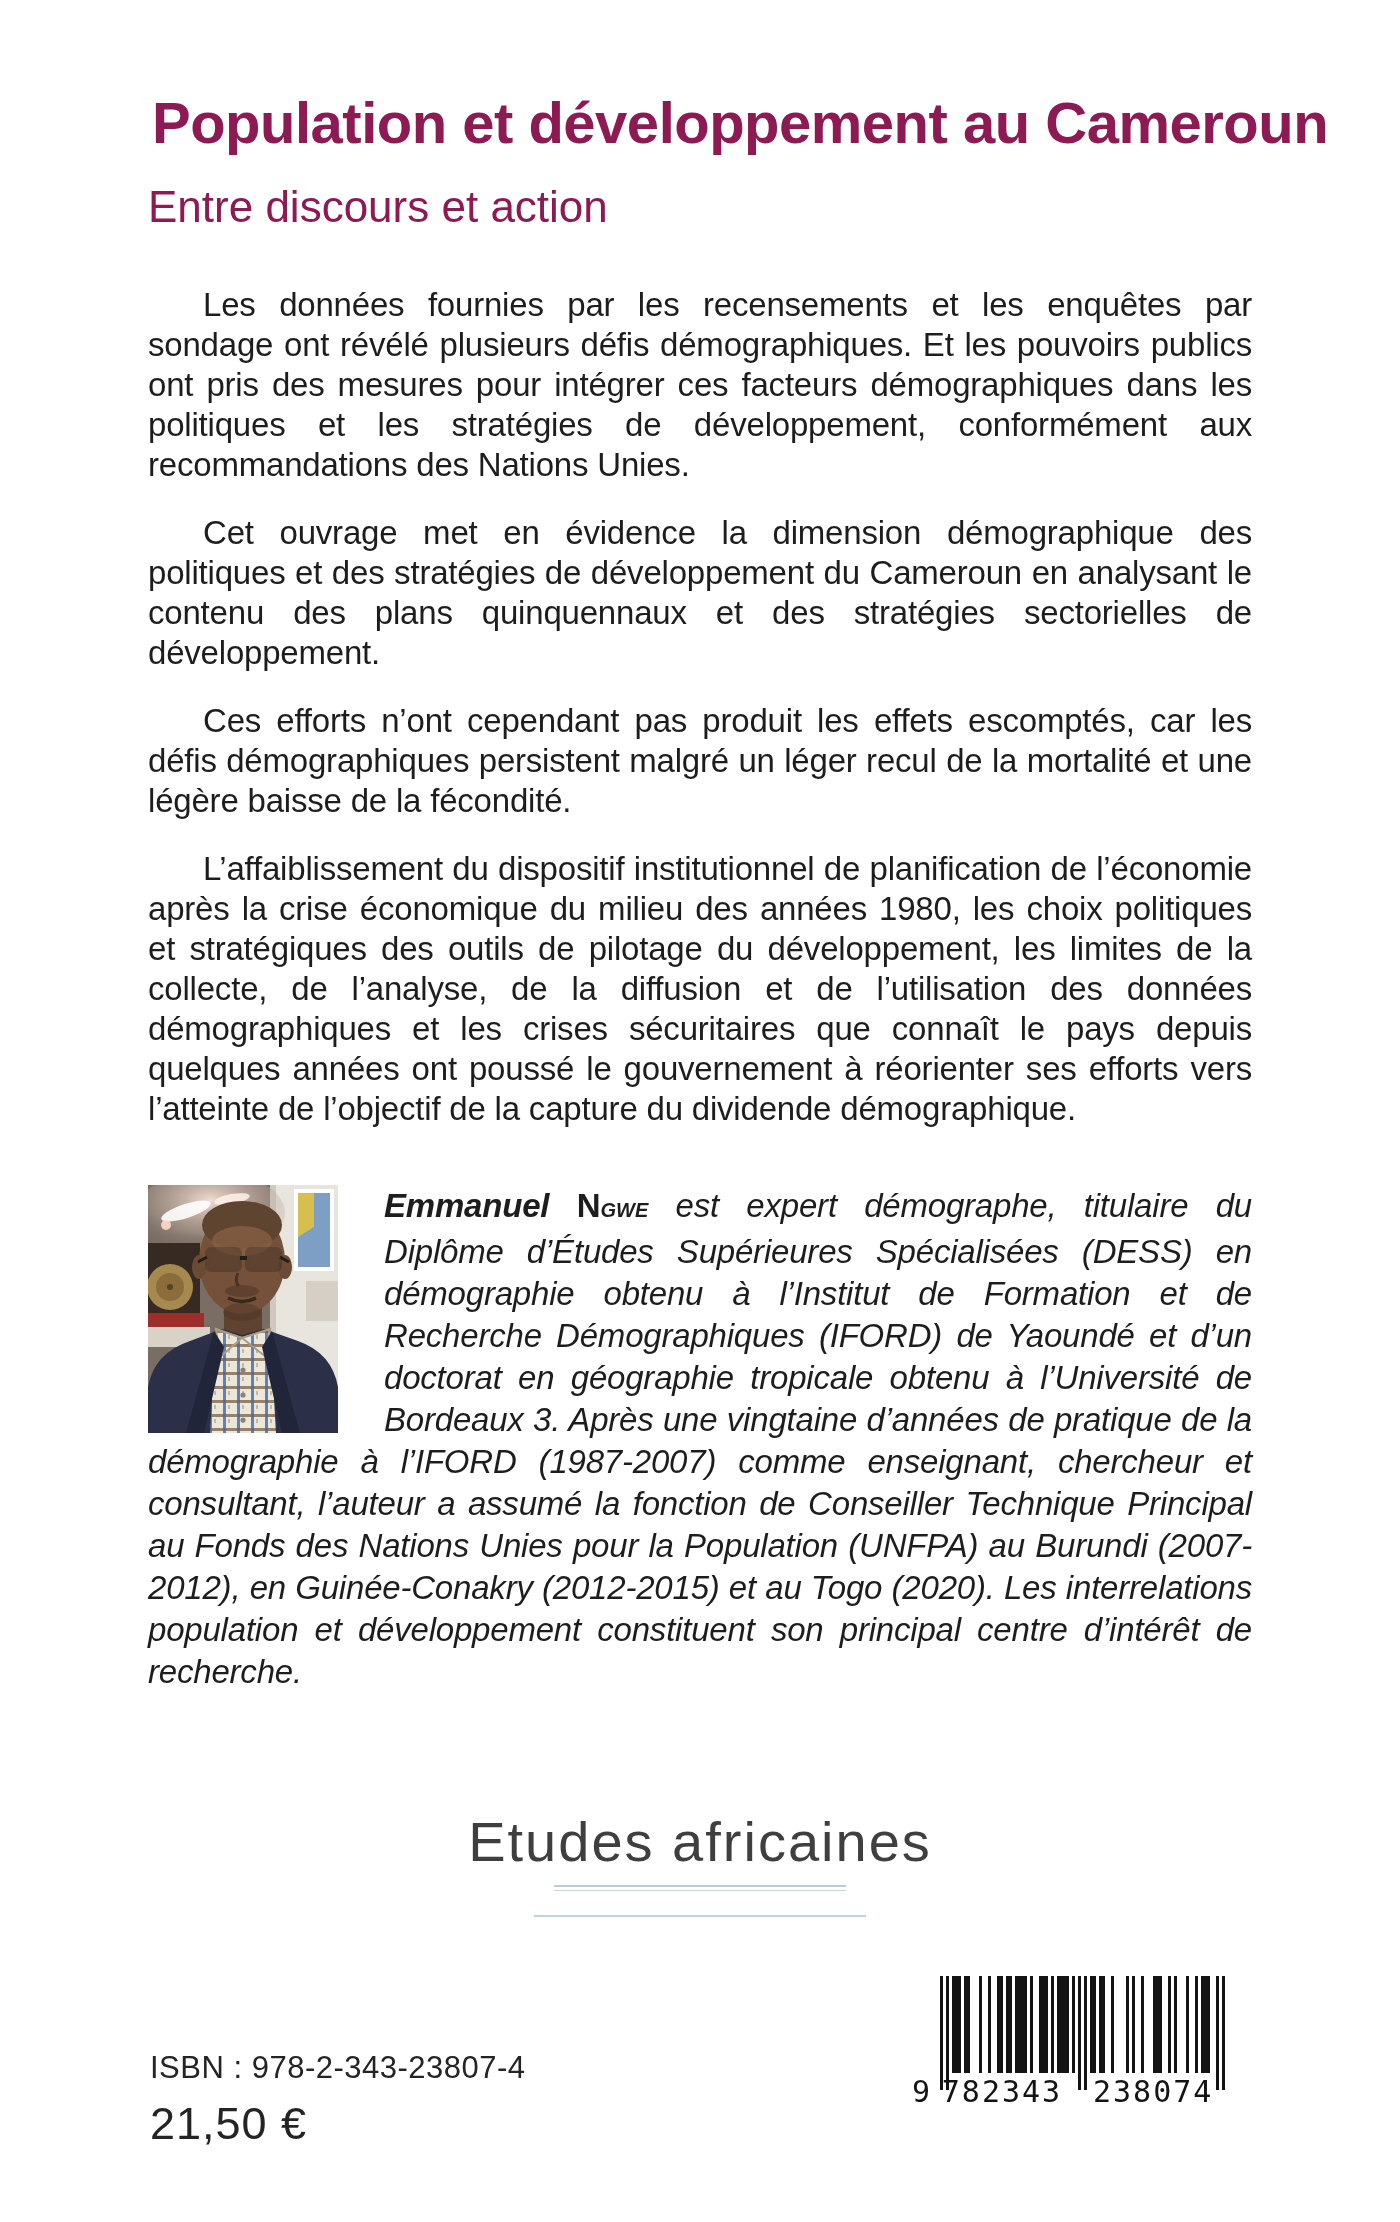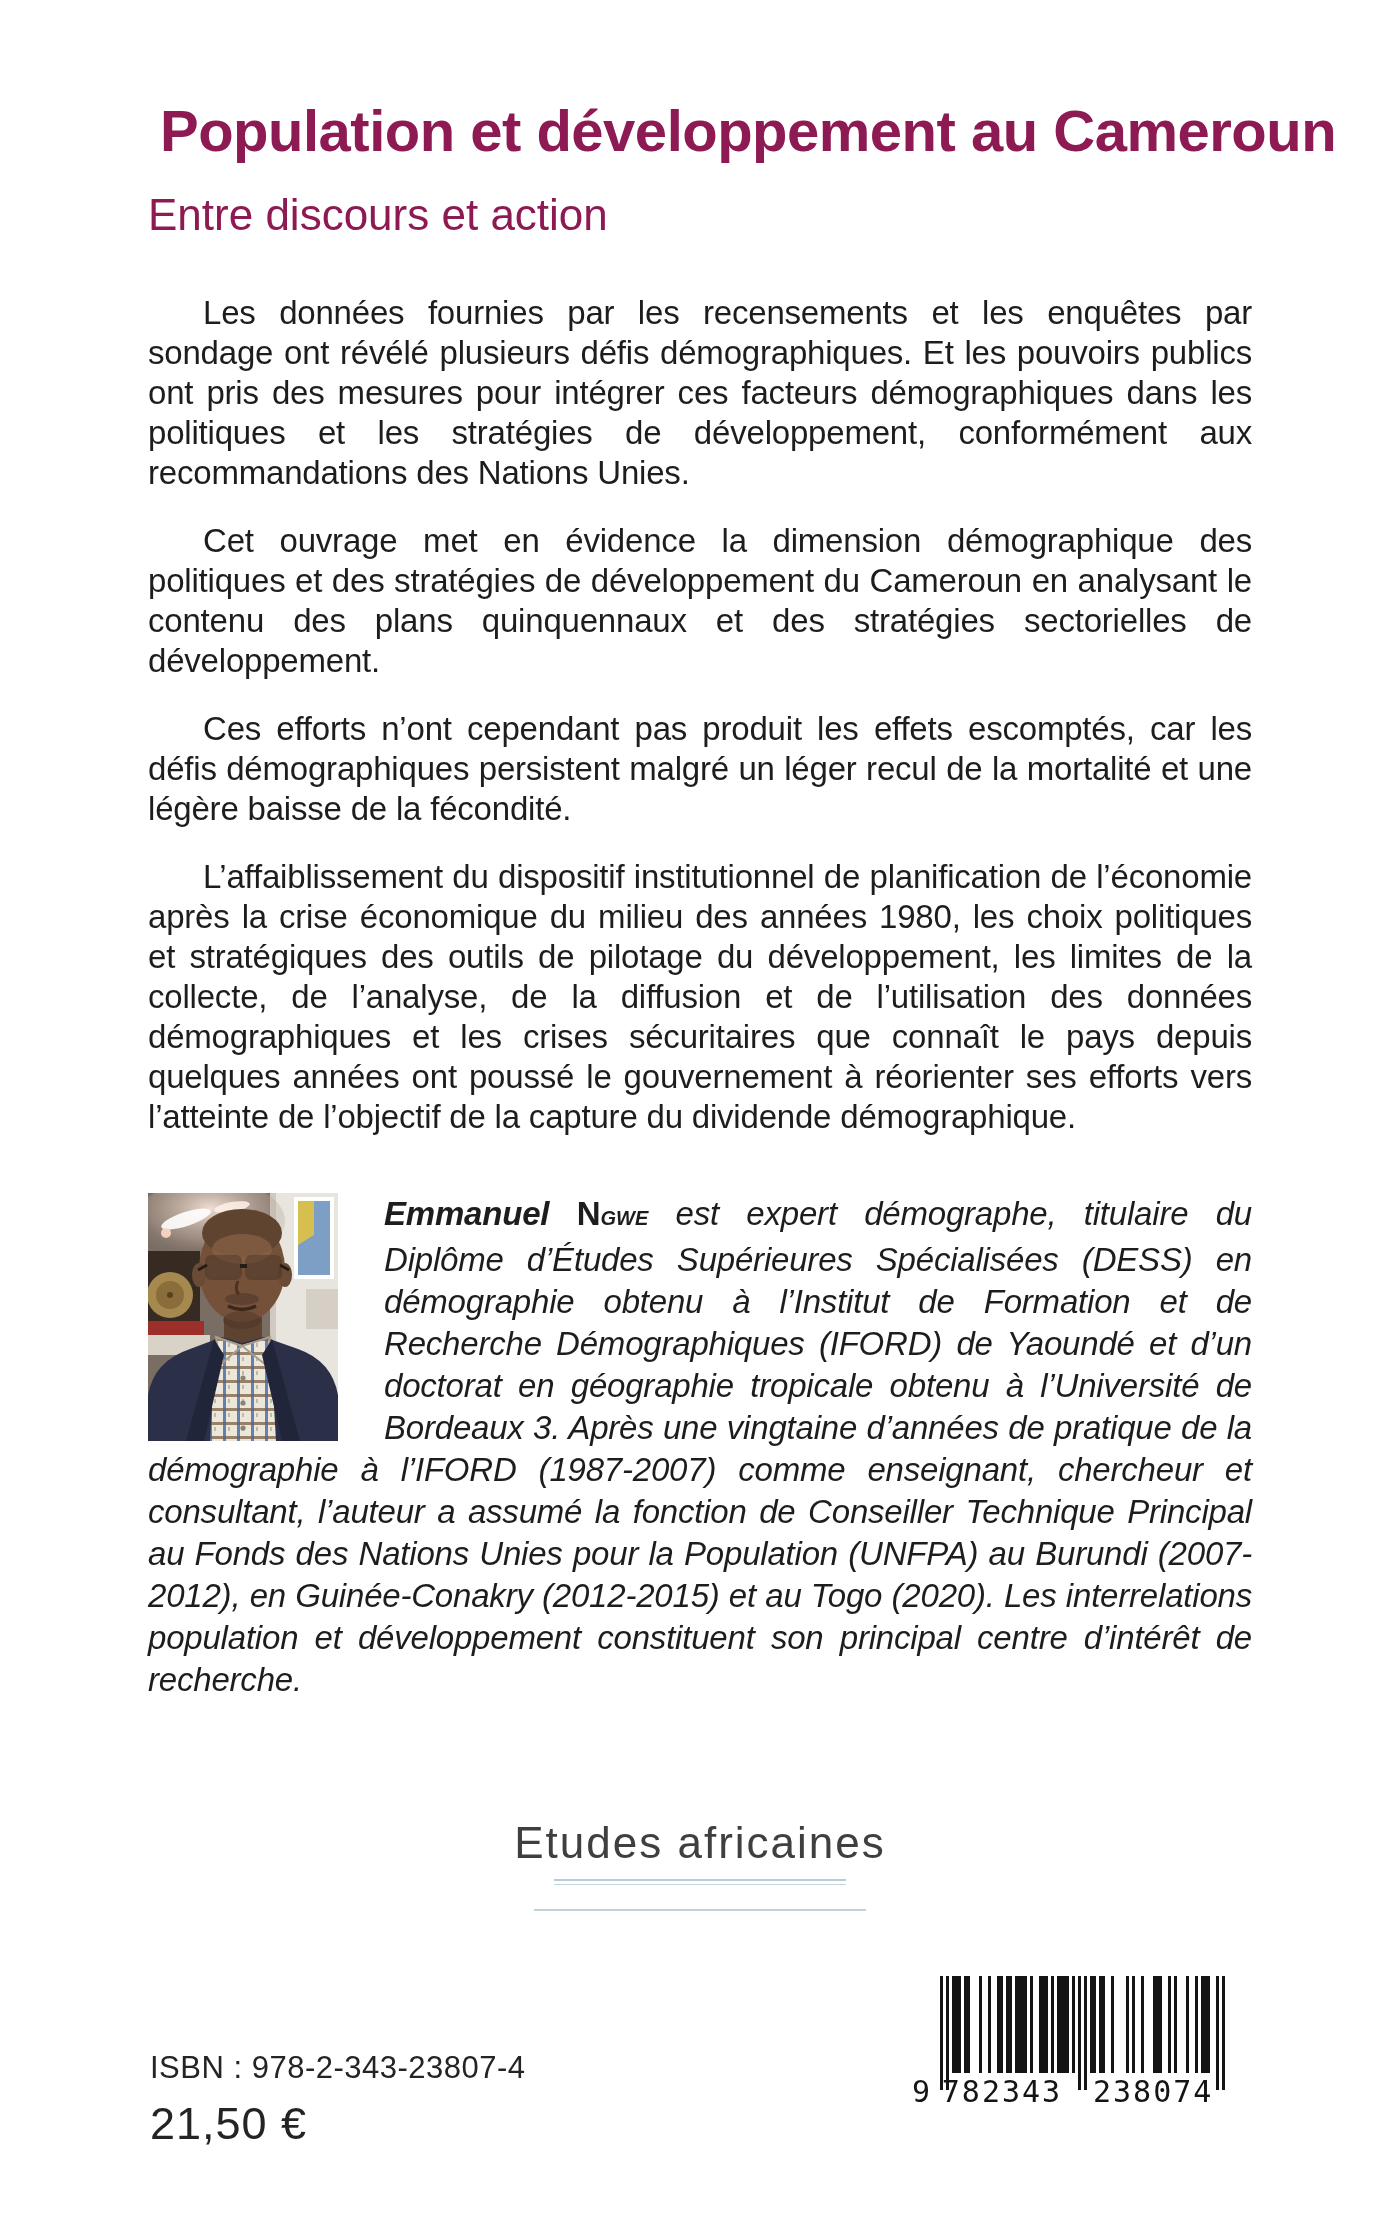--- a/index.html
+++ b/index.html
@@ -3,21 +3,21 @@
 <meta charset="utf-8">
 <style>
   html,body { margin:0; padding:0; background:#ffffff; }
   .page {
     position:relative; width:1400px; height:2222px; background:#ffffff;
     overflow:hidden; font-family:"Liberation Sans", sans-serif; color:#1d1d1d;
   }
   
   .header { padding:88px 148px 0 148px; }
   .title {
-    margin:12px; font-size:58px; line-height:1.08; font-weight:bold;
+    margin:4px; font-size:58px; line-height:1.08; font-weight:bold;
     letter-spacing:-0.5px; white-space:nowrap; color:#8d1a53;
   }
   .subtitle {
     margin:28px 0 0 0; font-size:44px; line-height:1.1; font-weight:normal; color:#8d1a53;
   }
   
   .synopsis { margin:54px 148px 0 148px; }
   .synopsis p {
     margin:0 0 28px 0; font-size:33px; line-height:40px; letter-spacing:-0.2px;
     text-align:justify; text-indent:55px; color:#1d1d1d;
@@ -35,21 +35,21 @@
     margin:0; font-size:33px; line-height:42px; letter-spacing:-0.2px;
     font-style:italic; text-align:justify; color:#1d1d1d;
   }
   .author-first { font-weight:bold; }
   .author-last { font-weight:bold; font-style:normal; letter-spacing:0; }
   .author-last .cap { font-size:33px; }
   .author-last .rest { font-size:20px;font-style:italic; }
   
   .collection { margin-top:118px; text-align:center; }
   .coll-name {
-    font-size:44px; font-weight:300; letter-spacing:2px; color:#3f3f3f; line-height:1.1;
+    font-size:56px; font-weight:300; letter-spacing:2px; color:#3f3f3f; line-height:1.1;
   }
   .double-rule {
     width:292px; height:3px; margin:12px auto 0 auto;
     border-top:2px solid #b9cdd6; border-bottom:1px solid #c7d7de;
   }
   .series-name {
     margin-top:16px; font-size:40px; font-weight:300; font-style:italic;
     letter-spacing:1px; color:#3f3f3f; line-height:1.1;
   }
   .single-rule { width:332px; margin:24px auto 0 auto; border-top:2px solid #c2d2da; }

